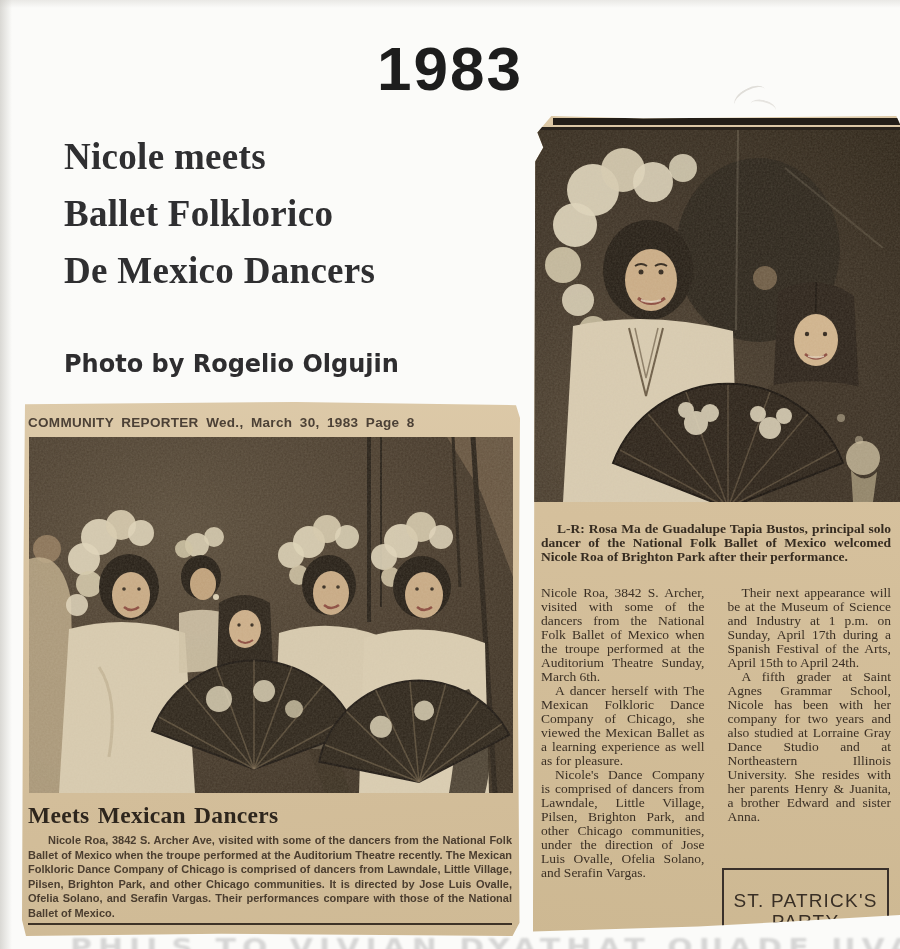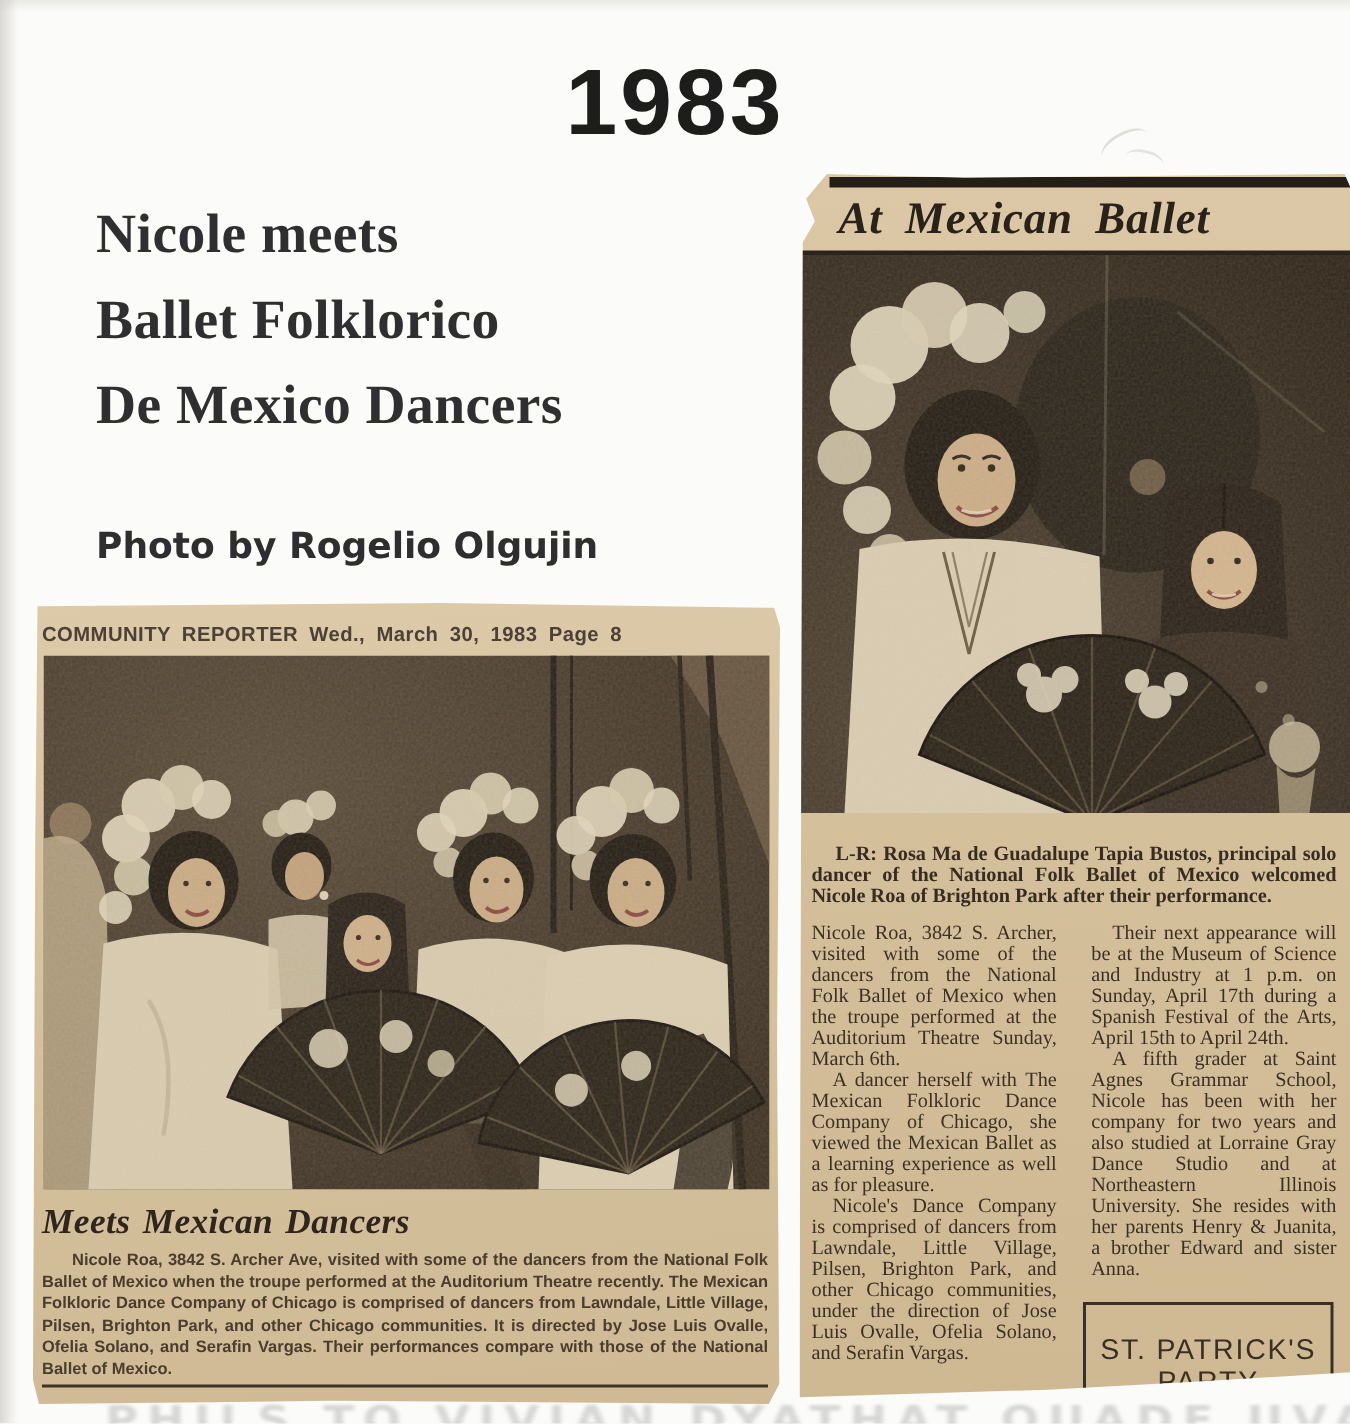--- a/index.html
+++ b/index.html
@@ -31,38 +31,38 @@
   
   .clipping{position:absolute;box-shadow:1px 2px 5px rgba(96,84,62,.35);}
 
   
   .clip-left{left:22px;top:402px;width:498px;height:534px;
     background:linear-gradient(175deg,#ddcaa9 0%,#d6c19e 45%,#cfba95 100%);
     clip-path:polygon(0.6% 0.4%,55% 0%,99.2% 0.6%,100% 3%,99.6% 55%,99.9% 97.5%,98.5% 100%,40% 99.6%,0.8% 100%,0% 97%,0.3% 30%);}
   .masthead{padding:13px 8px 4px 6px;font-size:13.5px;font-weight:bold;color:#4c4136;
     word-spacing:3.5px;letter-spacing:.3px;}
   .photo-l{margin:3px 7px 0 7px;height:356px;line-height:0;}
-  .head-l{margin:9px 6px 0 6px;font-family:"Liberation Serif",serif;font-style:italic;
+  .head-l{margin:9px 6px 0 6px;font-family:"Liberation Serif",serif;
     font-weight:bold;font-size:23.5px;color:#2e261d;letter-spacing:.3px;word-spacing:2px;}
   .body-l{margin:4px 8px 0 6px;font-size:11px;line-height:14.6px;font-weight:bold;
     text-align:justify;color:#4a3d2f;text-indent:20px;
     border-bottom:2.5px solid #3e3327;padding-bottom:2px;}
 
   
   .clip-right{left:533px;top:116px;width:367px;height:827px;
     background:linear-gradient(185deg,#dcc8a6 0%,#d5c09c 50%,#cdb892 100%);
     clip-path:polygon(5% 0%,30% .3%,99% 0%,100% 1%,100% 96.6%,70% 97.4%,45% 98%,0% 98.6%,0% 96%,.6% 5.5%,2.8% 3.8%,1.2% 2%);}
   .top-bar{margin:2px 0 0 20px;height:7px;background:#231e18;}
   .head-r{padding:4px 0 2px 26px;font-family:"Liberation Serif",serif;font-style:italic;
     font-weight:bold;font-size:30px;color:#29221b;word-spacing:7px;letter-spacing:.5px;}
   .rule{height:2.5px;background:#2a241d;margin-top:2px;}
   .photo-r{height:372px;line-height:0;}
   .caption-r{margin:20px 9px 0 8px;font-family:"Liberation Serif",serif;font-weight:bold;
     font-size:13.5px;line-height:14px;text-align:justify;color:#362c21;text-indent:16px;}
-  .cols{display:flex;gap:23px;margin:11px 9px 0 8px;}
+  .cols{display:flex;gap:23px;margin:22px 9px 0 8px;}
   .col{flex:1;font-family:"Liberation Serif",serif;font-size:13.5px;line-height:14px;
     text-align:justify;color:#3b3025;}
   .col p{margin:0;text-indent:14px;}
   .col p.no-indent{text-indent:0;}
   .party-box{position:absolute;left:189px;top:752px;width:163px;height:72px;
     border:2px solid #39302a;text-align:center;font-family:"Liberation Sans",sans-serif;
     font-size:19px;line-height:21px;letter-spacing:1.2px;color:#392f25;padding-top:20px;
     background:rgba(0,0,0,0);}
 
   
@@ -212,21 +212,20 @@
       <rect width="484" height="356" filter="url(#grainL)" opacity=".5"></rect>
     </svg>
   </div>
 
   <div class="head-l">Meets Mexican Dancers</div>
   <div class="body-l">Nicole Roa, 3842 S. Archer Ave, visited with some of the dancers from the National Folk Ballet of Mexico when the troupe performed at the Auditorium Theatre recently. The Mexican Folkloric Dance Company of Chicago is comprised of dancers from Lawndale, Little Village, Pilsen, Brighton Park, and other Chicago communities. It is directed by Jose Luis Ovalle, Ofelia Solano, and Serafin Vargas. Their performances compare with those of the National Ballet of Mexico.</div>
 </div>
 
 <div class="clipping clip-right">
   <div class="top-bar"></div>
-  <div class="head-r">At Mexican Ballet</div>
   <div class="rule"></div>
 
   <div class="photo-r">
     <svg width="367" height="372" viewBox="0 0 367 372">
       <defs>
         <radialGradient id="rgBg" cx="25%" cy="85%" r="110%">
           <stop offset="0%" stop-color="#514434"></stop>
             <stop offset="55%" stop-color="#3d3226"></stop>
             <stop offset="100%" stop-color="#2e2519"></stop>
         </radialGradient>

